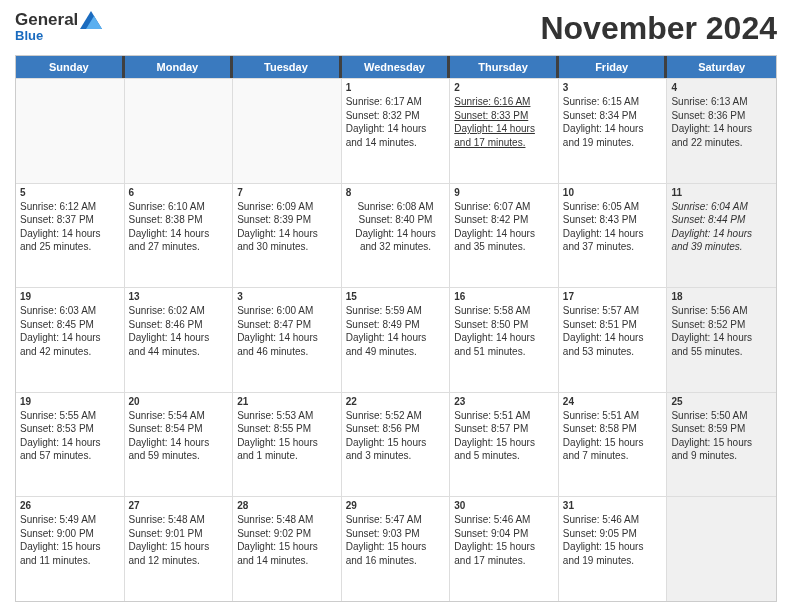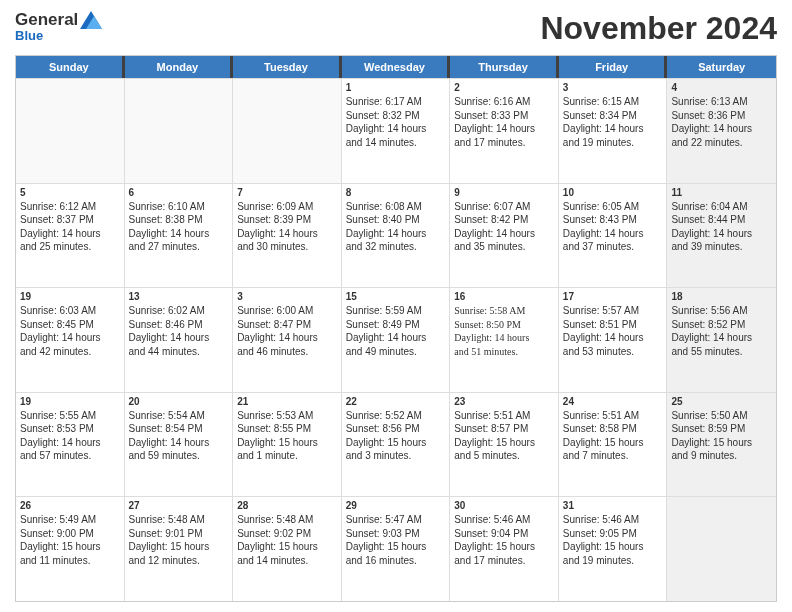--- a/index.html
+++ b/index.html
@@ -131,21 +131,21 @@
           <div class="cal-cell empty"></div>
           <div class="cal-cell">
             <div class="day-num">1</div>
             <div class="cell-text" style="white-space: pre-line;">Sunrise: 6:17 AM
 Sunset: 8:32 PM
 Daylight: 14 hours
 and 14 minutes.</div>
           </div>
           <div class="cal-cell">
             <div class="day-num">2</div>
-            <div class="cell-text" style="white-space: pre-line;">Sunrise: 6:16 AM
+            <div class="cell-text" style="white-space: pre-line; text-decoration: underline;">Sunrise: 6:16 AM
 Sunset: 8:33 PM
 Daylight: 14 hours
 and 17 minutes.</div>
           </div>
           <div class="cal-cell">
             <div class="day-num">3</div>
             <div class="cell-text" style="white-space: pre-line;">Sunrise: 6:15 AM
 Sunset: 8:34 PM
 Daylight: 14 hours
 and 19 minutes.</div>
@@ -175,42 +175,42 @@
           </div>
           <div class="cal-cell">
             <div class="day-num">7</div>
             <div class="cell-text" style="white-space: pre-line;">Sunrise: 6:09 AM
 Sunset: 8:39 PM
 Daylight: 14 hours
 and 30 minutes.</div>
           </div>
           <div class="cal-cell">
             <div class="day-num">8</div>
-            <div class="cell-text" style="white-space: pre-line;">Sunrise: 6:08 AM
+            <div class="cell-text" style="white-space: pre-line; text-align: center;">Sunrise: 6:08 AM
 Sunset: 8:40 PM
 Daylight: 14 hours
 and 32 minutes.</div>
           </div>
           <div class="cal-cell">
             <div class="day-num">9</div>
             <div class="cell-text" style="white-space: pre-line;">Sunrise: 6:07 AM
 Sunset: 8:42 PM
 Daylight: 14 hours
 and 35 minutes.</div>
           </div>
           <div class="cal-cell">
             <div class="day-num">10</div>
             <div class="cell-text" style="white-space: pre-line;">Sunrise: 6:05 AM
 Sunset: 8:43 PM
 Daylight: 14 hours
 and 37 minutes.</div>
           </div>
           <div class="cal-cell shaded">
             <div class="day-num">11</div>
-            <div class="cell-text" style="white-space: pre-line;">Sunrise: 6:04 AM
+            <div class="cell-text" style="white-space: pre-line; font-style: italic;">Sunrise: 6:04 AM
 Sunset: 8:44 PM
 Daylight: 14 hours
 and 39 minutes.</div>
           </div>
         </div>
         <div class="cal-row">
           <div class="cal-cell">
             <div class="day-num">19</div>
             <div class="cell-text" style="white-space: pre-line;">Sunrise: 6:03 AM
 Sunset: 8:45 PM
@@ -233,21 +233,21 @@
           </div>
           <div class="cal-cell">
             <div class="day-num">15</div>
             <div class="cell-text" style="white-space: pre-line;">Sunrise: 5:59 AM
 Sunset: 8:49 PM
 Daylight: 14 hours
 and 49 minutes.</div>
           </div>
           <div class="cal-cell">
             <div class="day-num">16</div>
-            <div class="cell-text" style="white-space: pre-line; font-family: Liberation Serif, serif;">Sunrise: 5:58 AM
+            <div class="cell-text" style="white-space: pre-line;">Sunrise: 5:58 AM
 Sunset: 8:50 PM
 Daylight: 14 hours
 and 51 minutes.</div>
           </div>
           <div class="cal-cell">
             <div class="day-num">17</div>
             <div class="cell-text" style="white-space: pre-line;">Sunrise: 5:57 AM
 Sunset: 8:51 PM
 Daylight: 14 hours
 and 53 minutes.</div>

